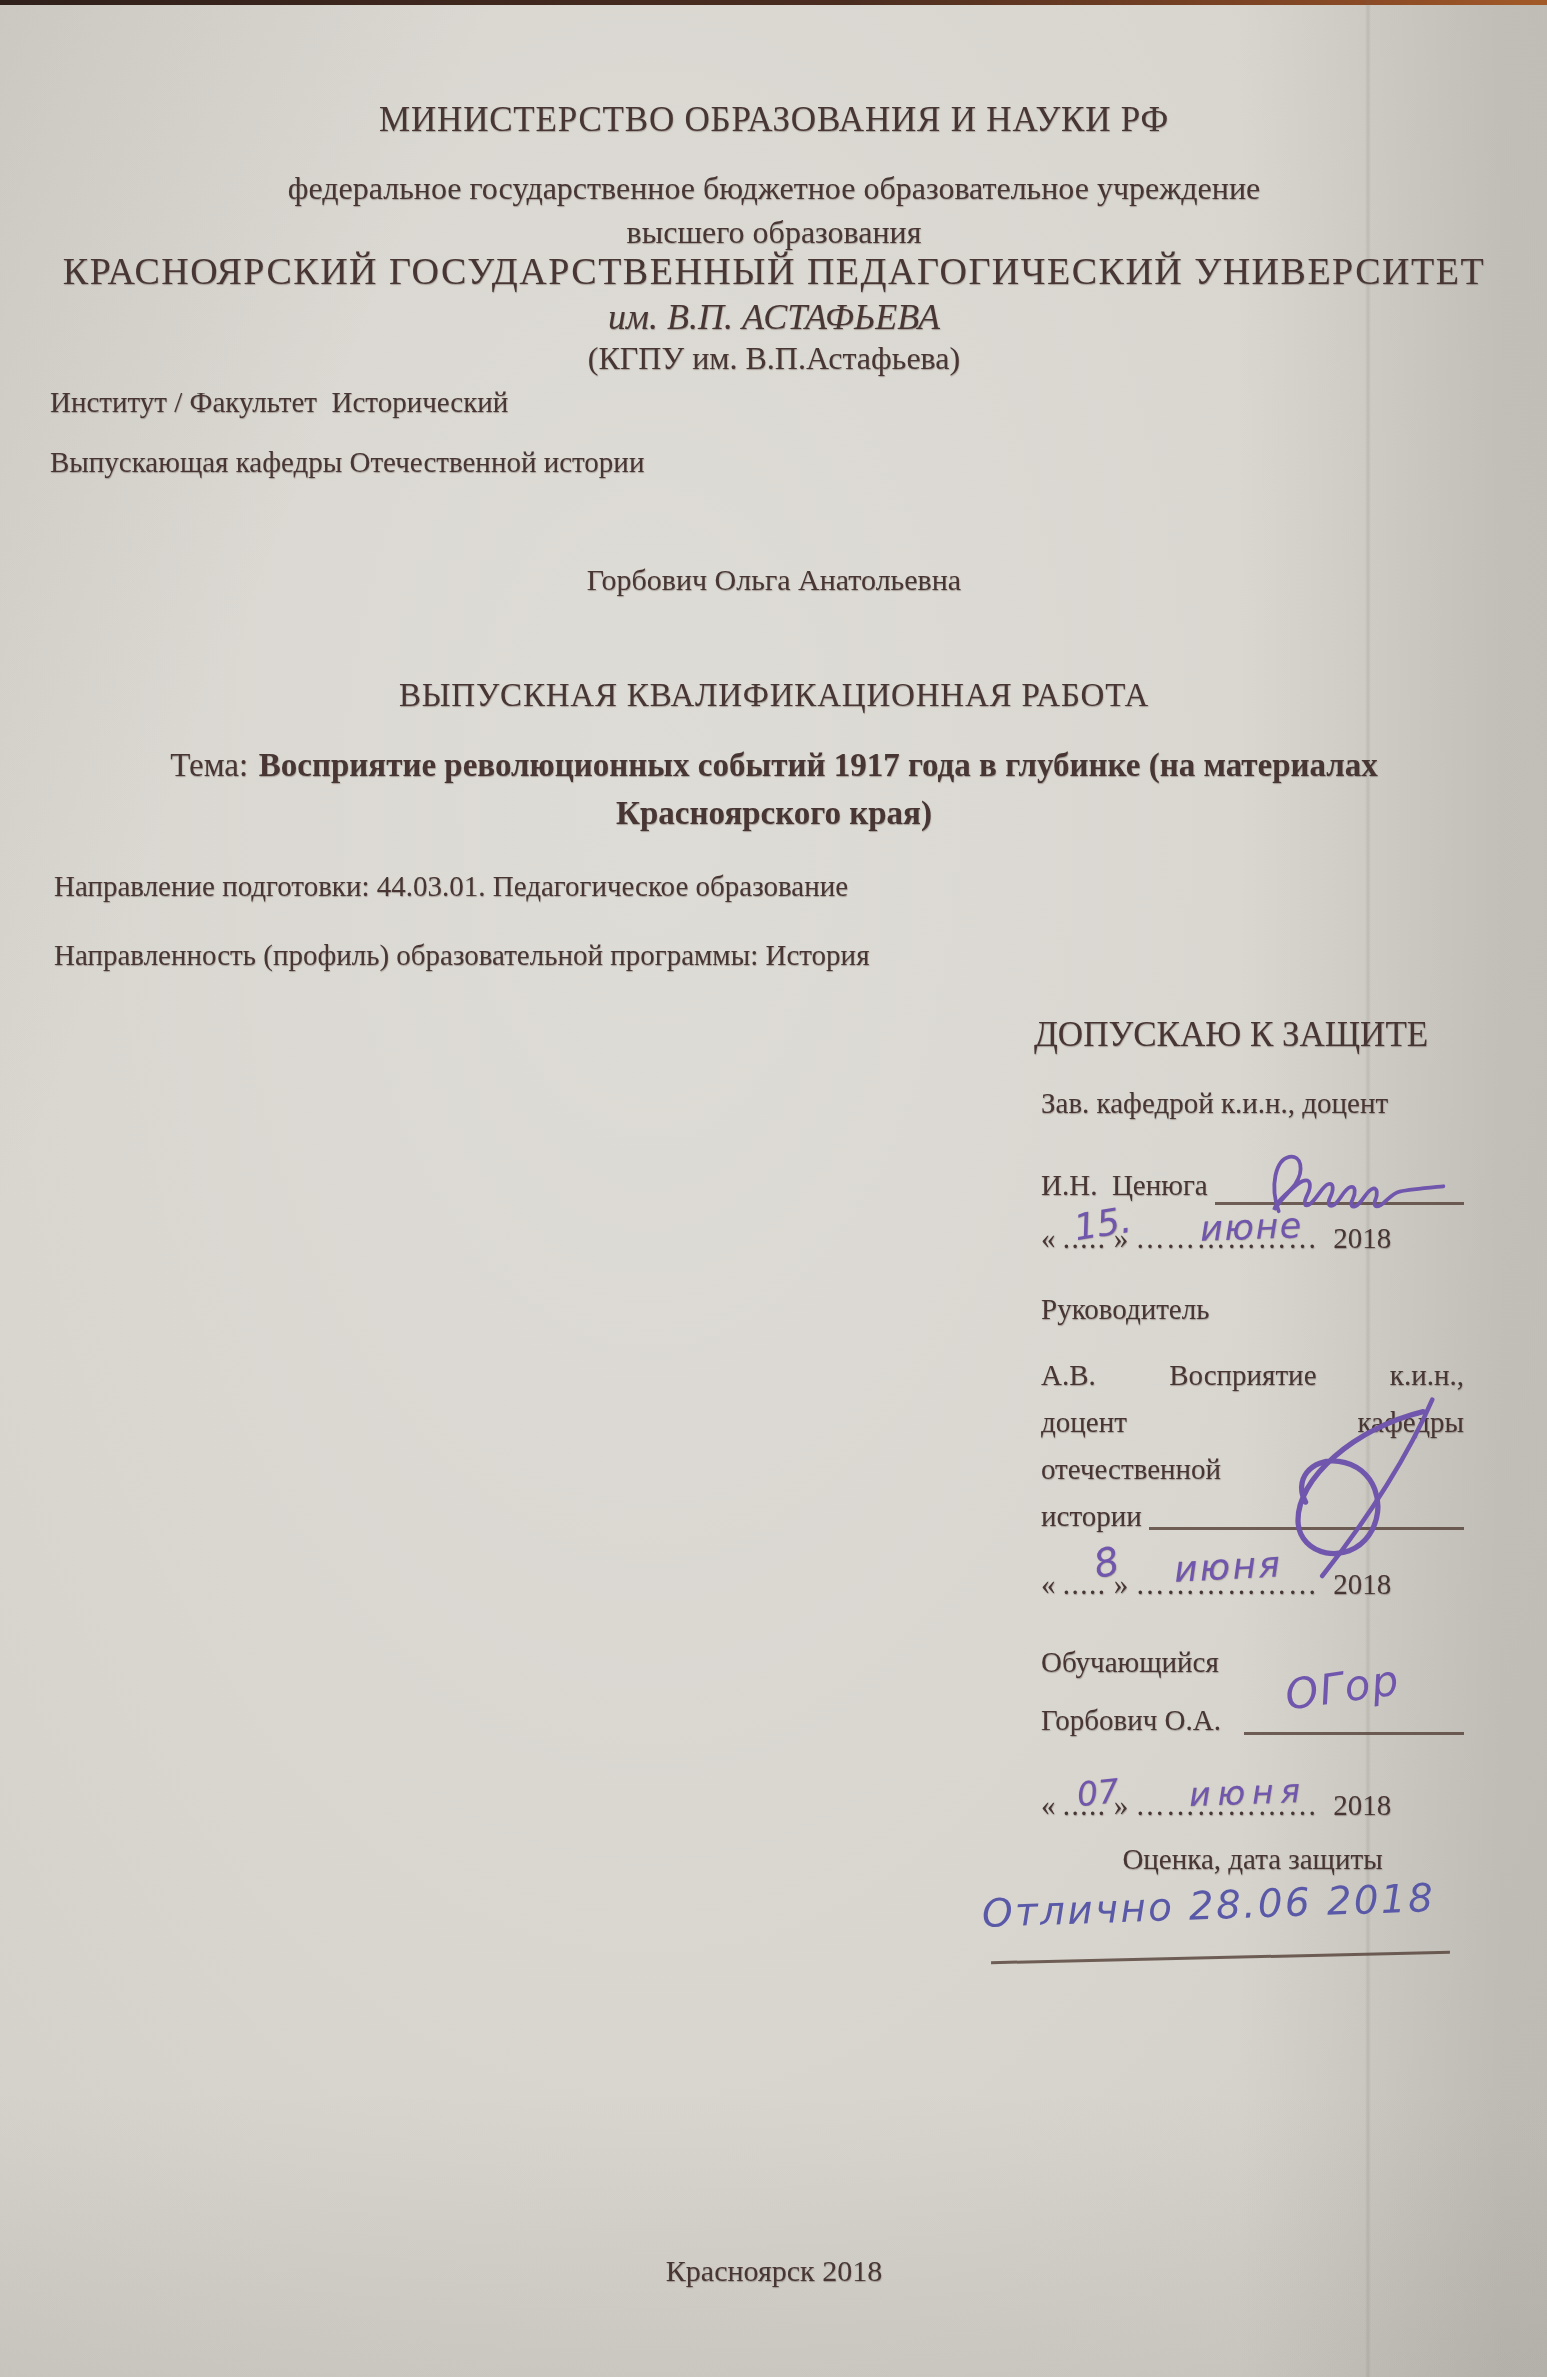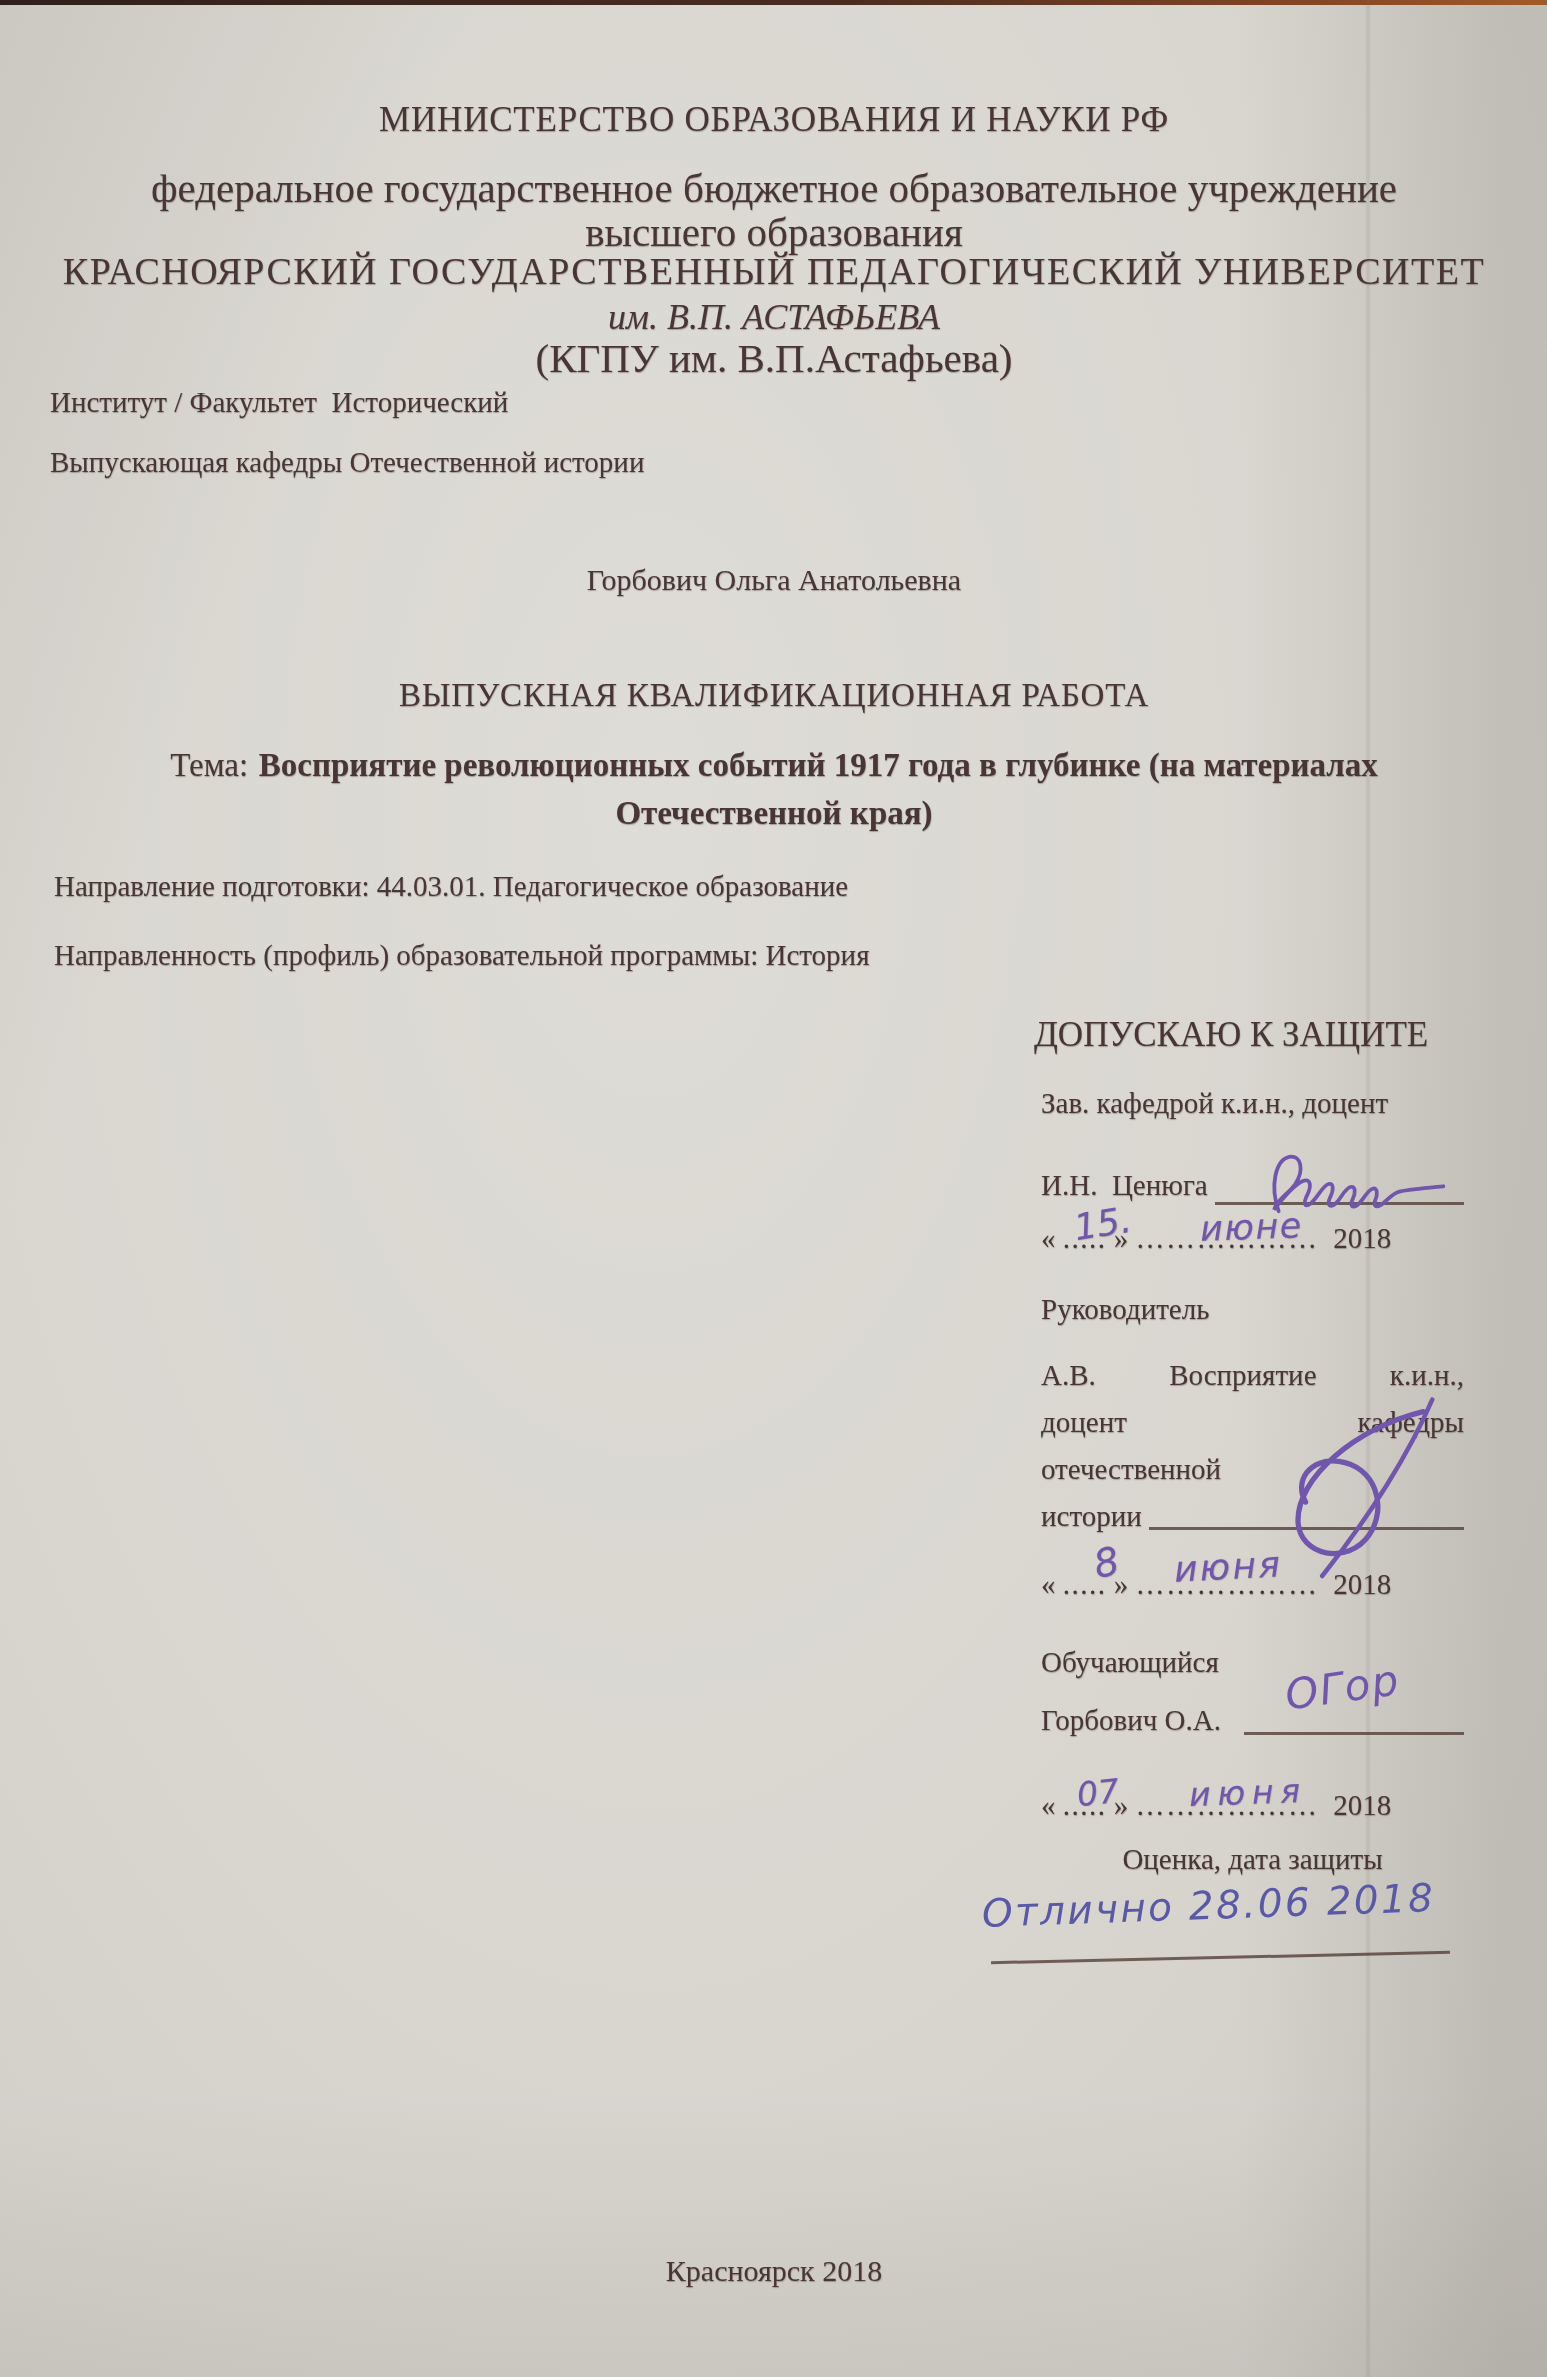--- a/index.html
+++ b/index.html
@@ -18,21 +18,21 @@
   .printed{text-shadow:0.5px 0.5px 1.1px rgba(72,54,50,.38);}
   .top-edge{left:0;top:0;width:100%;height:5.3px;
     background:linear-gradient(to right,#30201b,#4b2d20 55%,#8e4c26 90%,#a35a28);}
   .crease{left:1365px;top:0;width:6px;height:100%;
     background:linear-gradient(to right,rgba(0,0,0,0),rgba(108,103,95,.16),rgba(0,0,0,0));}
   .col{left:1041px;width:423px;}
   .ink{font-family:"DejaVu Sans",sans-serif;font-style:italic;color:#7156ad;}
   .ink-blue{font-family:"DejaVu Sans",sans-serif;font-style:italic;color:#5a59a8;}
   .fs38{font-size:29px;line-height:36px;}
   .fs40{font-size:30px;line-height:38px;}
-  .fs42{font-size:41px;line-height:39px;}
+  .fs42{font-size:32px;line-height:39px;}
   .fs44{font-size:33px;line-height:41px;}
   .fs46{font-size:35px;line-height:42px;}
   .fs48{font-size:36px;line-height:44px;}
   .fs50{font-size:38px;line-height:45px;}
   .row{display:flex;}
   .justify{display:flex;justify-content:space-between;}
   .sig-line{flex:1;border-bottom:3px solid rgba(82,62,54,.8);margin:0 0 6px 7.6px;}
   .date-line{position:absolute;white-space:nowrap;}
   .dots{letter-spacing:1.5px;}
   svg{overflow:visible;}
@@ -55,21 +55,21 @@
   <div class="abs printed fs38" style="left:50px;top:444px;">Выпускающая кафедры Отечественной истории</div>
 
   <div class="abs center printed fs44" style="top:675px;letter-spacing:0.8px;">ВЫПУСКНАЯ КВАЛИФИКАЦИОННАЯ РАБОТА</div>
 
   <div class="abs center printed fs40" style="top:561px;">Горбович Ольга Анатольевна</div>
 
   <div class="abs center printed fs44" style="top:745px;">
     <span style="margin-right:10.6px;">Тема:</span><b>Восприятие революционных событий 1917 года в глубинке (на материалах</b>
   </div>
   <div class="abs center printed fs44" style="top:793px;">
-    <b>Отечественной края)</b>
+    <b>Красноярского края)</b>
   </div>
 
   <div class="abs printed fs38" style="left:54px;top:868px;">Направление подготовки: 44.03.01. Педагогическое образование</div>
   <div class="abs printed fs38" style="left:54px;top:937px;">Направленность (профиль) образовательной программы: История</div>
 
   <div class="abs printed fs46" style="left:1034px;top:1014px;">ДОПУСКАЮ К ЗАЩИТЕ</div>
   <div class="abs col printed fs38" style="top:1085px;">Зав. кафедрой к.и.н., доцент</div>
 
   <div class="abs col row printed fs38" style="top:1167px;height:44px;">
     <span>И.Н.&nbsp; Ценюга</span>

